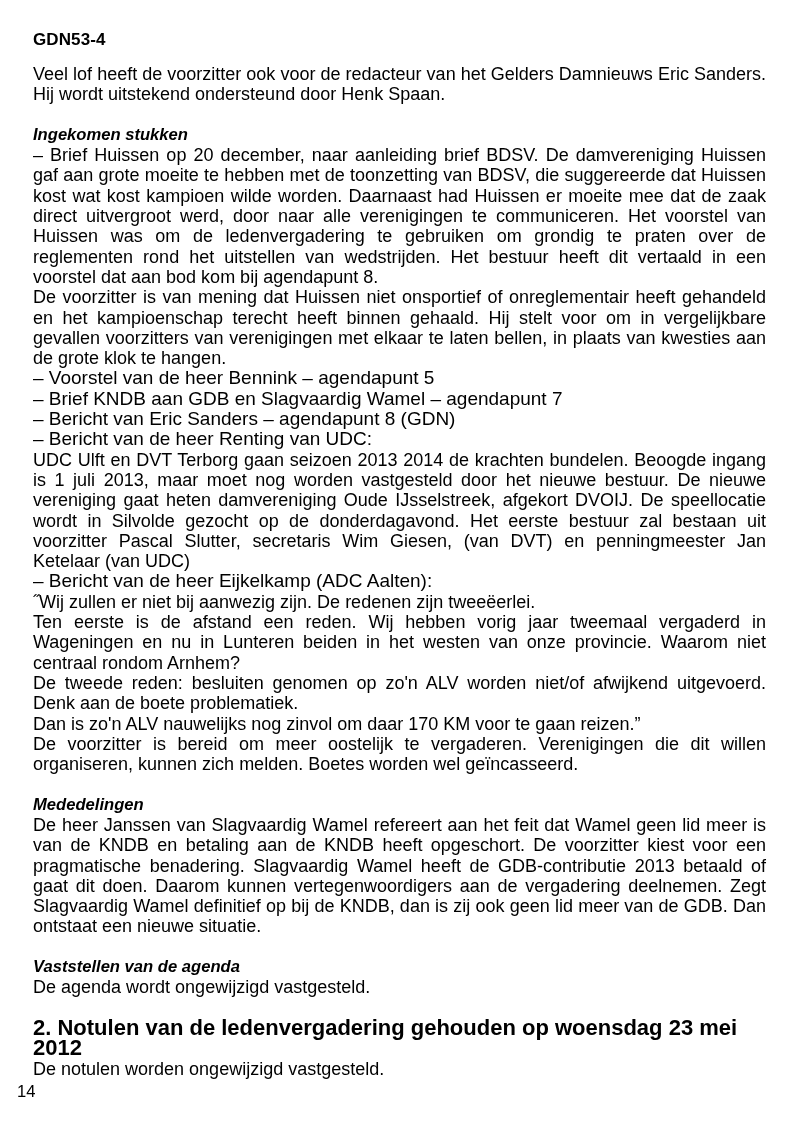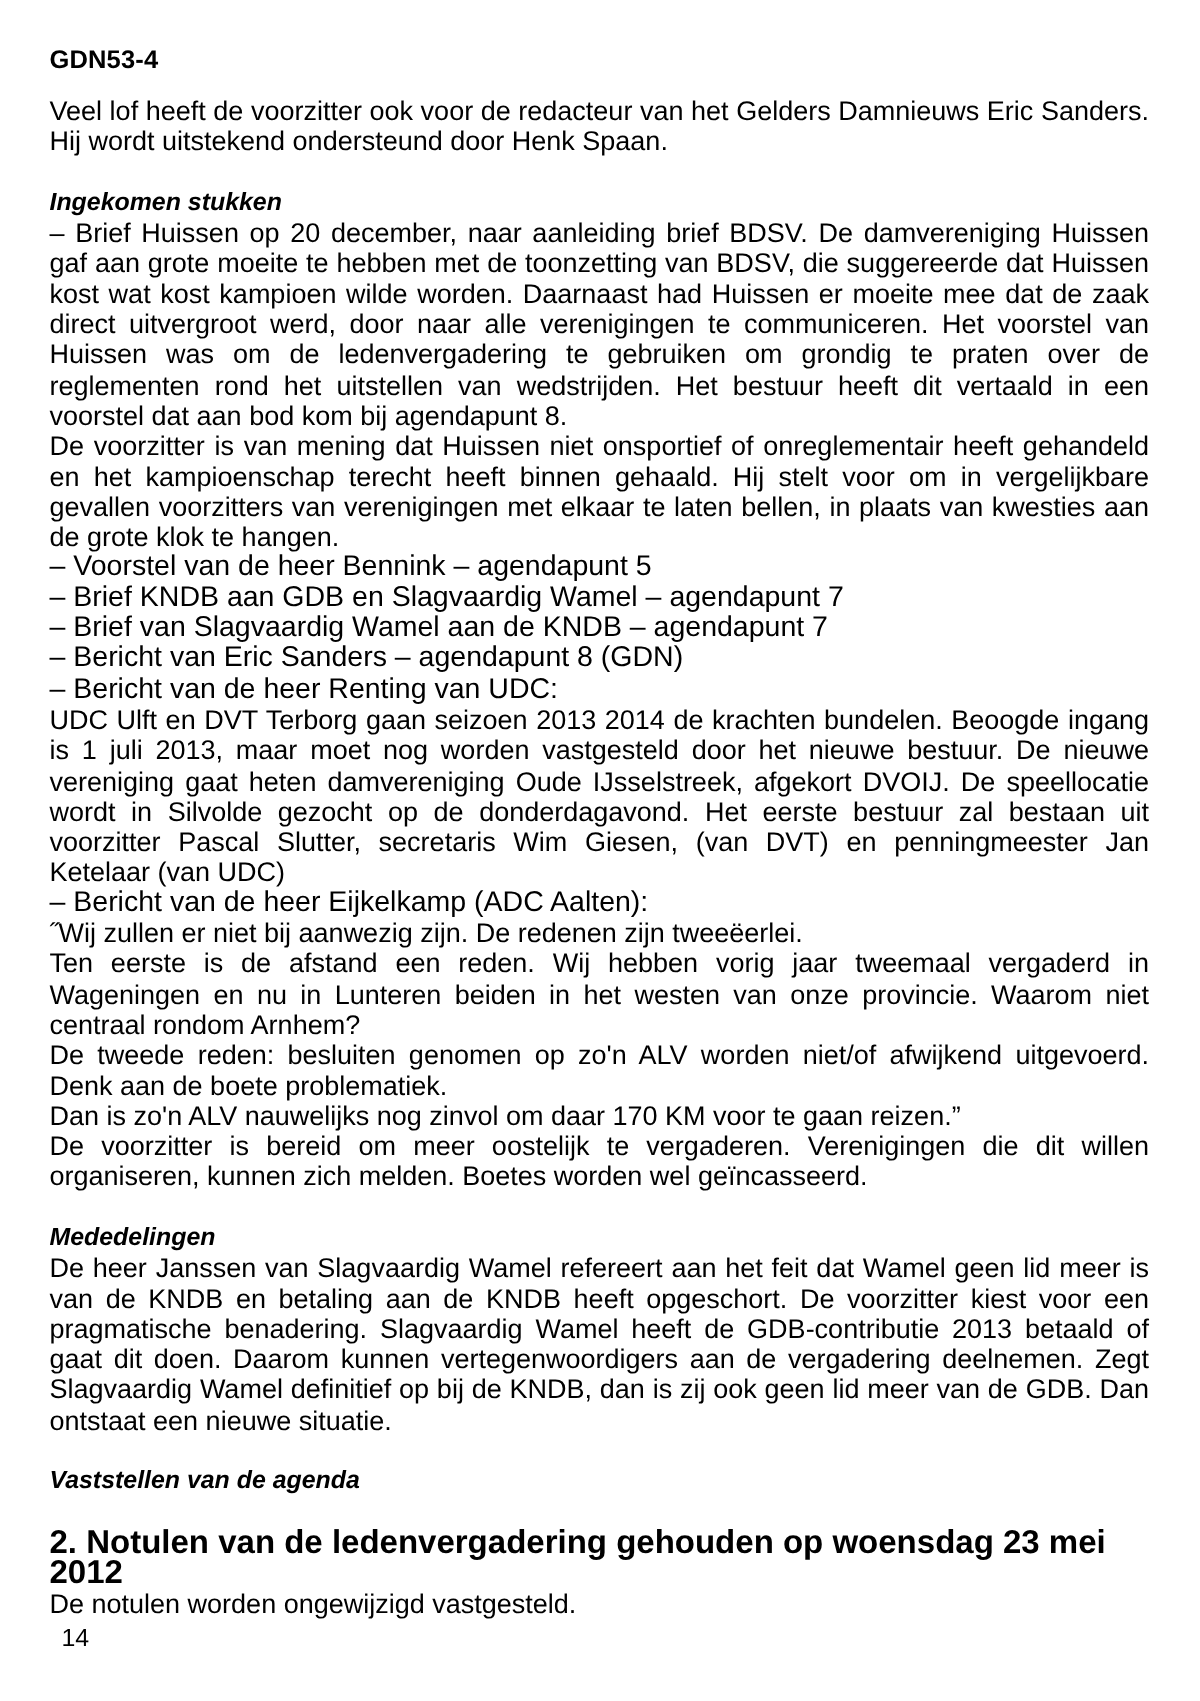--- a/index.html
+++ b/index.html
@@ -62,21 +62,21 @@
   }
   .list-line {
     font-size: 19px;
     line-height: 20.3px;
     margin: 0;
     text-align: left;
     white-space: nowrap;
   }
   .page-number {
     position: absolute;
-    left: 41px;
+    left: 17px;
     top: 1082px;
     font-size: 16.6px;
     line-height: 20px;
   }
 </style>
 </head>
 <body>
 
 <div class="page">
 
@@ -89,21 +89,20 @@
     <div class="spacer"></div>
 
     <div class="section-heading">Ingekomen stukken</div>
 
     <p class="para">– Brief Huissen op 20 december, naar aanleiding brief BDSV. De damvereniging Huissen gaf aan grote moeite te hebben met de toonzetting van BDSV, die suggereerde dat Huissen kost wat kost kampioen wilde worden. Daarnaast had Huissen er moeite mee dat de zaak direct uitvergroot werd, door naar alle verenigingen te communiceren. Het voorstel van Huissen was om de ledenvergadering te gebruiken om grondig te praten over de reglementen rond het uitstellen van wedstrijden. Het bestuur heeft dit vertaald in een voorstel dat aan bod kom bij agendapunt 8.</p>
 
     <p class="para">De voorzitter is van mening dat Huissen niet onsportief of onreglementair heeft gehandeld en het kampioenschap terecht heeft binnen gehaald. Hij stelt voor om in vergelijkbare gevallen voorzitters van verenigingen met elkaar te laten bellen, in plaats van kwesties aan de grote klok te hangen.</p>
 
     <div class="list-line">– Voorstel van de heer Bennink – agendapunt 5</div>
     <div class="list-line">– Brief KNDB aan GDB en Slagvaardig Wamel – agendapunt 7</div>
-    <div class="list-line">– Brief van Slagvaardig Wamel aan de KNDB – agendapunt 7</div>
     <div class="list-line">– Bericht van Eric Sanders – agendapunt 8 (GDN)</div>
     <div class="list-line">– Bericht van de heer Renting van UDC:</div>
 
     <p class="para">UDC Ulft en DVT Terborg gaan seizoen 2013 2014 de krachten bundelen. Beoogde ingang is 1 juli 2013, maar moet nog worden vastgesteld door het nieuwe bestuur. De nieuwe vereniging gaat heten damvereniging Oude IJsselstreek, afgekort DVOIJ. De speellocatie wordt in Silvolde gezocht op de donderdagavond. Het eerste bestuur zal bestaan uit voorzitter Pascal Slutter, secretaris Wim Giesen, (van DVT) en penningmeester Jan Ketelaar (van UDC)</p>
 
     <div class="list-line">– Bericht van de heer Eijkelkamp (ADC Aalten):</div>
 
     <p class="para">˝Wij zullen er niet bij aanwezig zijn. De redenen zijn tweeëerlei.</p>
 
     <p class="para">Ten eerste is de afstand een reden. Wij hebben vorig jaar tweemaal vergaderd in Wageningen en nu in Lunteren beiden in het westen van onze provincie. Waarom niet centraal rondom Arnhem?</p>
@@ -117,20 +116,21 @@
     <div class="spacer"></div>
 
     <div class="section-heading">Mededelingen</div>
 
     <p class="para">De heer Janssen van Slagvaardig Wamel refereert aan het feit dat Wamel geen lid meer is van de KNDB en betaling aan de KNDB heeft opgeschort. De voorzitter kiest voor een pragmatische benadering. Slagvaardig Wamel heeft de GDB-contributie 2013 betaald of gaat dit doen. Daarom kunnen vertegenwoordigers aan de vergadering deelnemen. Zegt Slagvaardig Wamel definitief op bij de KNDB, dan is zij ook geen lid meer van de GDB. Dan ontstaat een nieuwe situatie.</p>
 
     <div class="spacer"></div>
 
     <div class="section-heading">Vaststellen van de agenda</div>
 
+    <p class="para">De agenda wordt ongewijzigd vastgesteld.</p>
 
     <div class="spacer"></div>
 
     <div class="bold-heading">2. Notulen van de ledenvergadering gehouden op woensdag 23 mei 2012</div>
 
     <p class="para">De notulen worden ongewijzigd vastgesteld.</p>
 
   </div>
 
   <div class="page-number">14</div>

